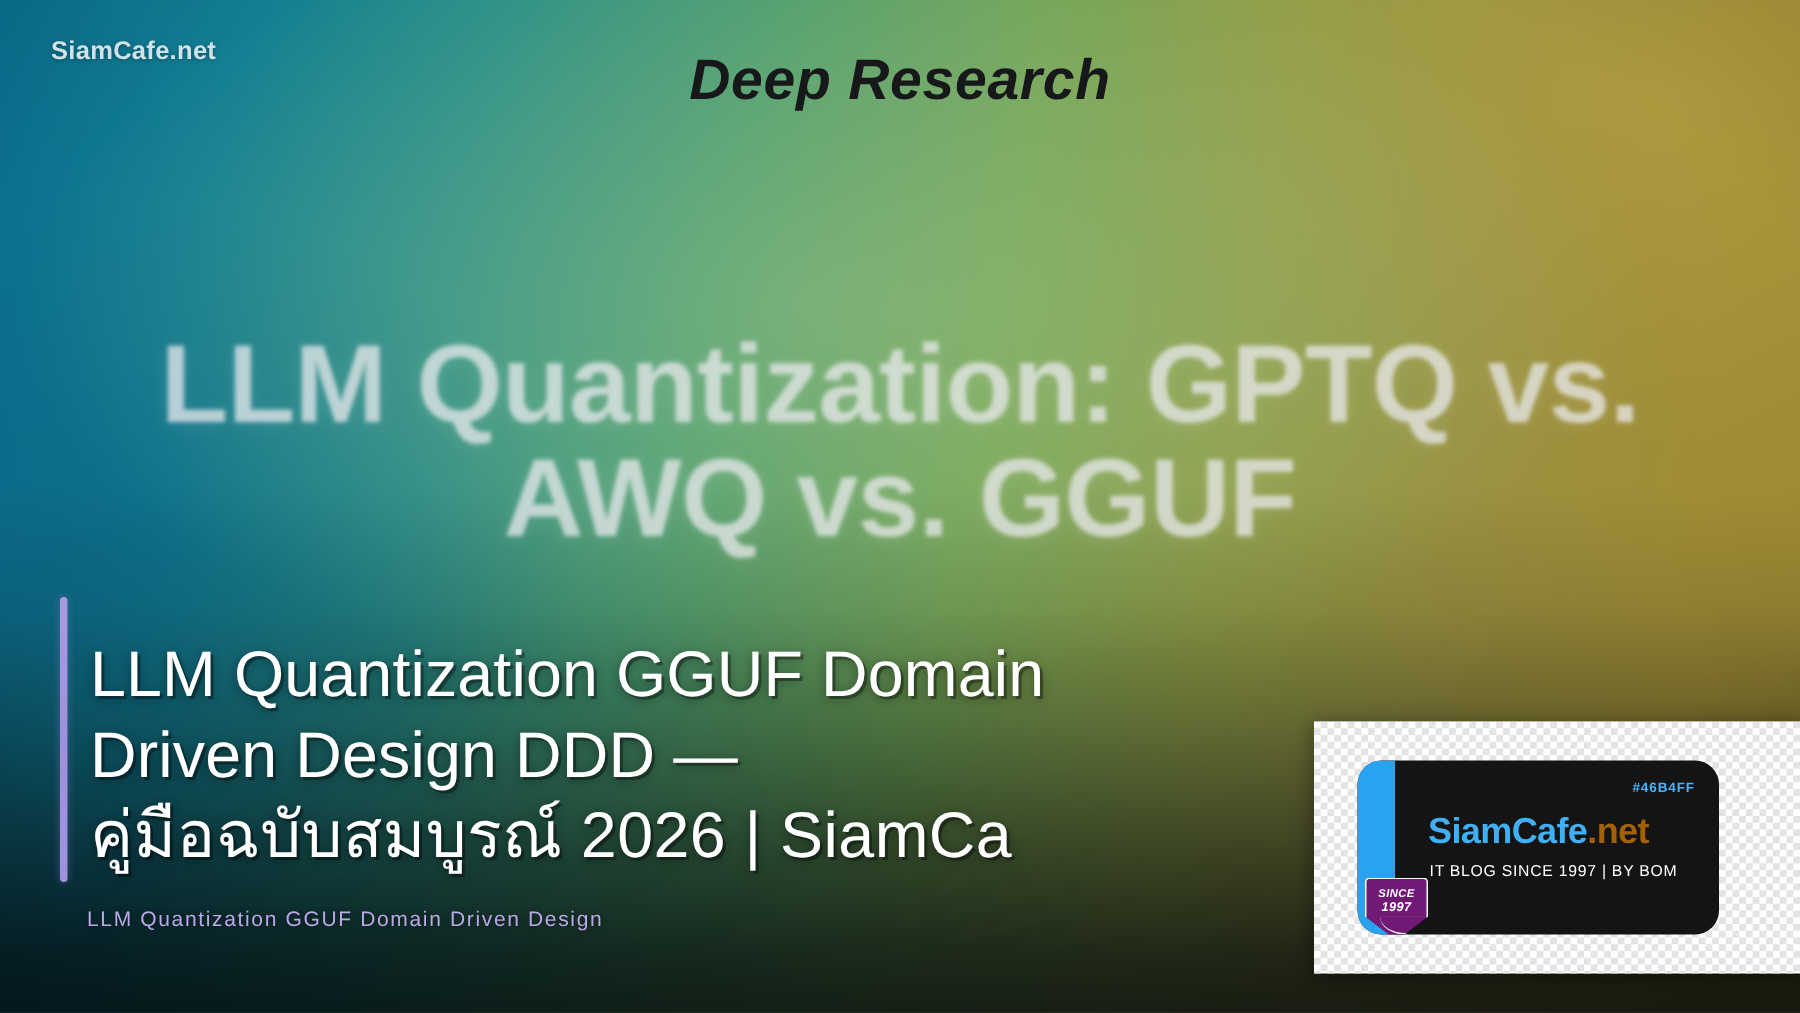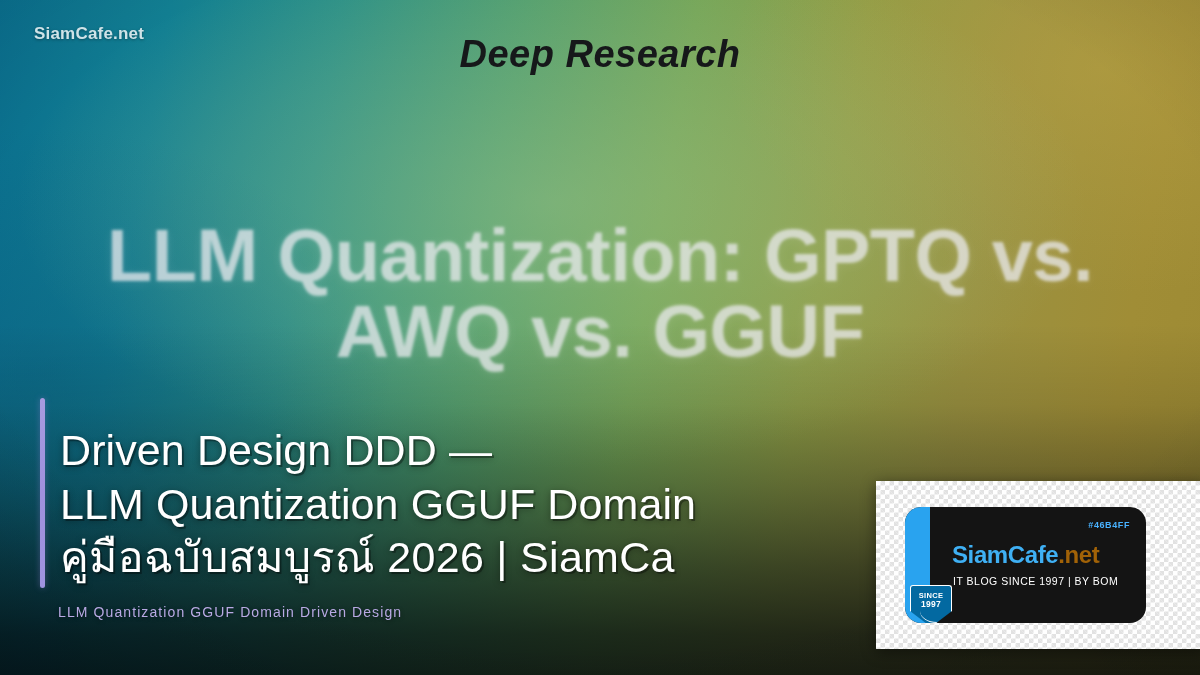--- a/index.html
+++ b/index.html
@@ -212,27 +212,28 @@
   .card-title .wht{ color:#a16207; }
   .card-tag{
     position:absolute; left:48px; top:68px;
     font-size:10.5px; font-weight:400;
     color:#ffffff; letter-spacing:0.5px;
   }
   
   .shield{
     position:absolute; left:5px; bottom:-4px;
     width:42px; height:42px;
-    background:#0369a1;
+    background:#701a75;
     border:1.6px solid #ffffff;
     border-bottom:none;
     border-radius:3px 3px 0 0;
     clip-path:polygon(0 0,100% 0,100% 62%,50% 100%,0 62%);
     text-align:center;
     line-height:1.05;
+    font-style:italic;
   }
   .shield .s1{
     display:block; margin-top:6px;
     font-size:7.5px; font-weight:700; color:#fff; letter-spacing:0.3px;
   }
   .shield .s2{
     display:block;
     font-size:8.5px; font-weight:700; color:#fff; letter-spacing:0.3px;
   }
   .shield-swoosh{
@@ -258,22 +259,22 @@
 
 
   <div class="ghost">
     <span>LLM Quantization: GPTQ vs.</span>
     <span>AWQ vs. GGUF</span>
   </div>
 
   <div class="accent-bar"></div>
 
   <div class="headline">
+    <span class="ln">LLM Quantization GGUF Domain</span>
     <span class="ln">Driven Design DDD —</span>
-    <span class="ln">LLM Quantization GGUF Domain</span>
     <span class="ln thai">คู่มือฉบับสมบูรณ์ 2026 | SiamCa</span>
   </div>
 
   <div class="subcaption">LLM Quantization GGUF Domain Driven Design</div>
 
 
   <div class="card-wrap">
     <div class="card">
       <div class="card-strip"></div>
 

